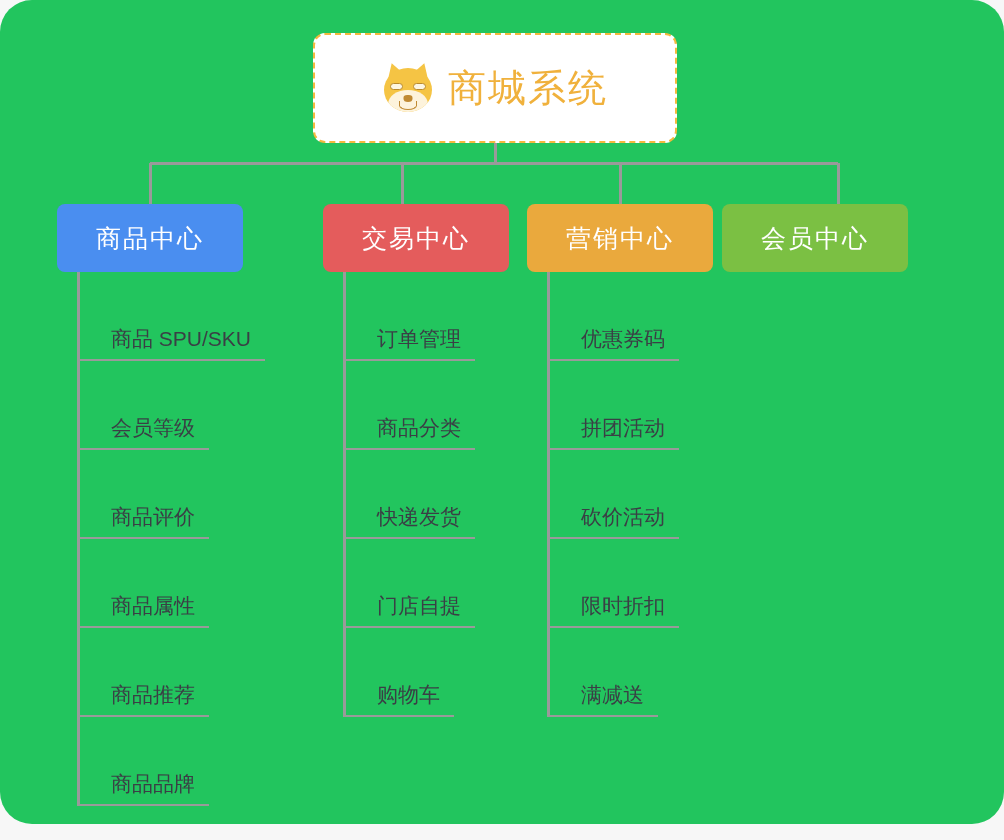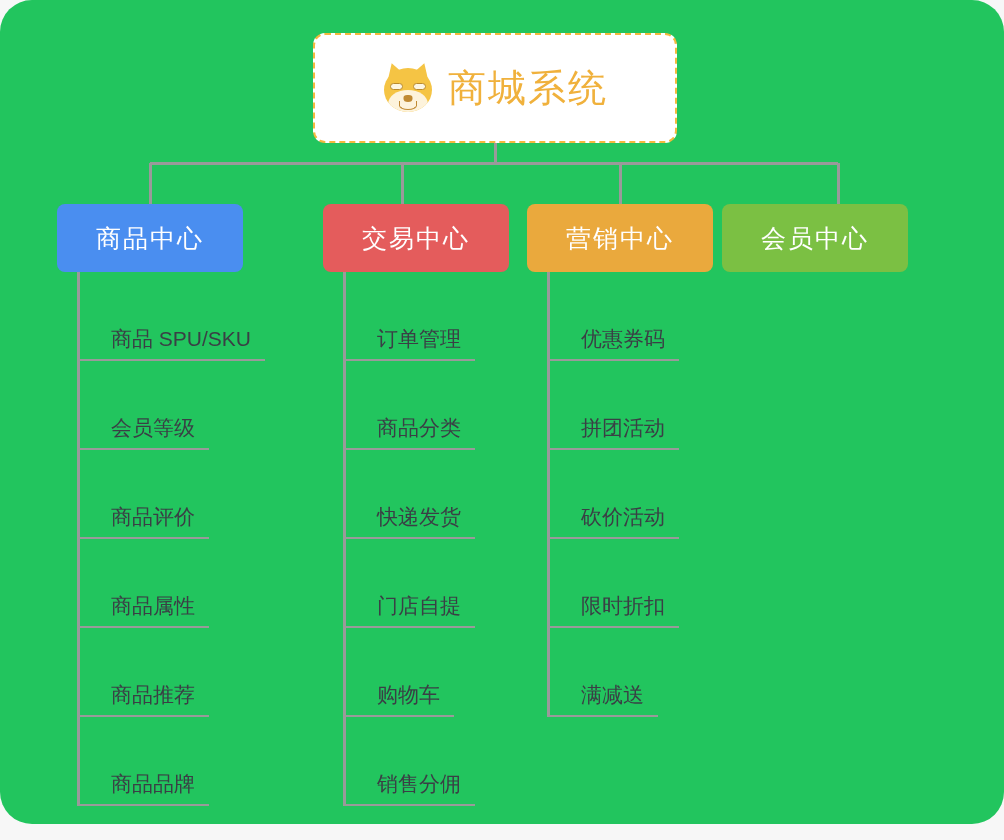--- a/index.html
+++ b/index.html
@@ -237,23 +237,20 @@
         </div>
       <div class="leaf-item">
           <span class="leaf-label">快递发货</span>
         </div>
       <div class="leaf-item">
           <span class="leaf-label">门店自提</span>
         </div>
       <div class="leaf-item">
           <span class="leaf-label">购物车</span>
         </div>
-      <div class="leaf-item">
-          <span class="leaf-label">销售分佣</span>
-        </div>
     </div>
   </div>
 
   <div class="column" style="left:527px">
     <div class="column-header" style="background:#eaa93d">
       <span>营销中心</span>
     </div>
     <div class="leaf-list">
       <div class="leaf-item">
           <span class="leaf-label">优惠券码</span>

